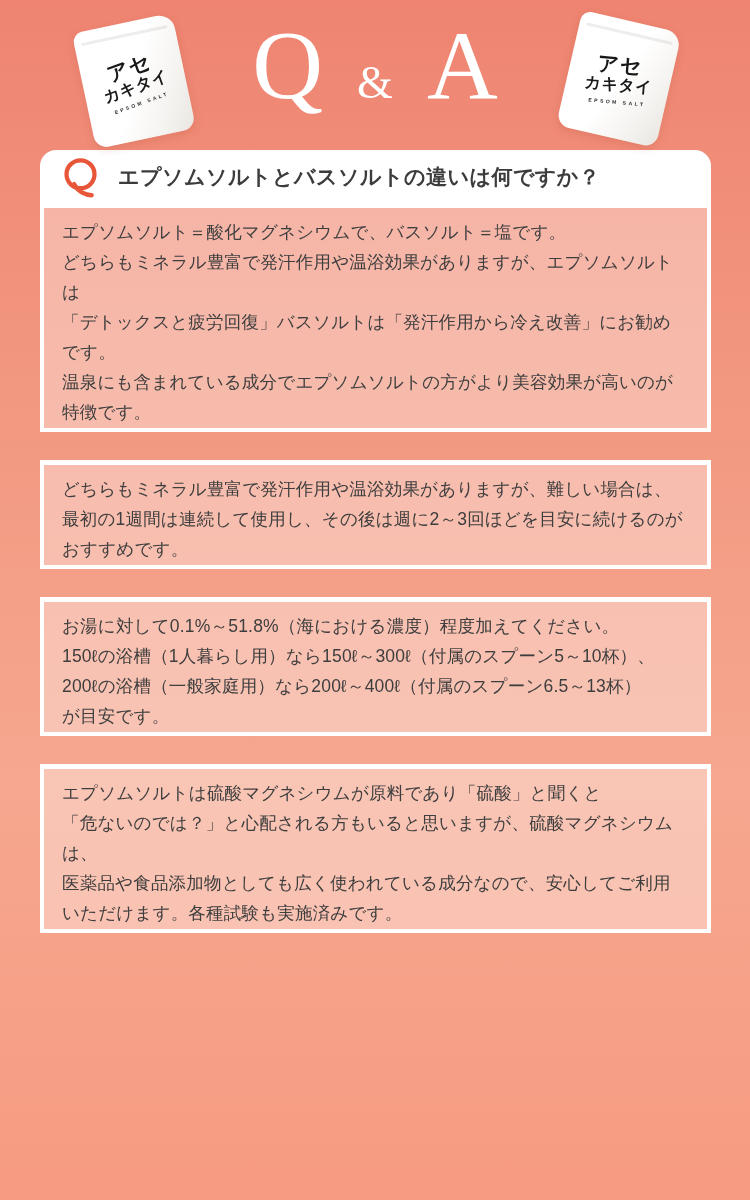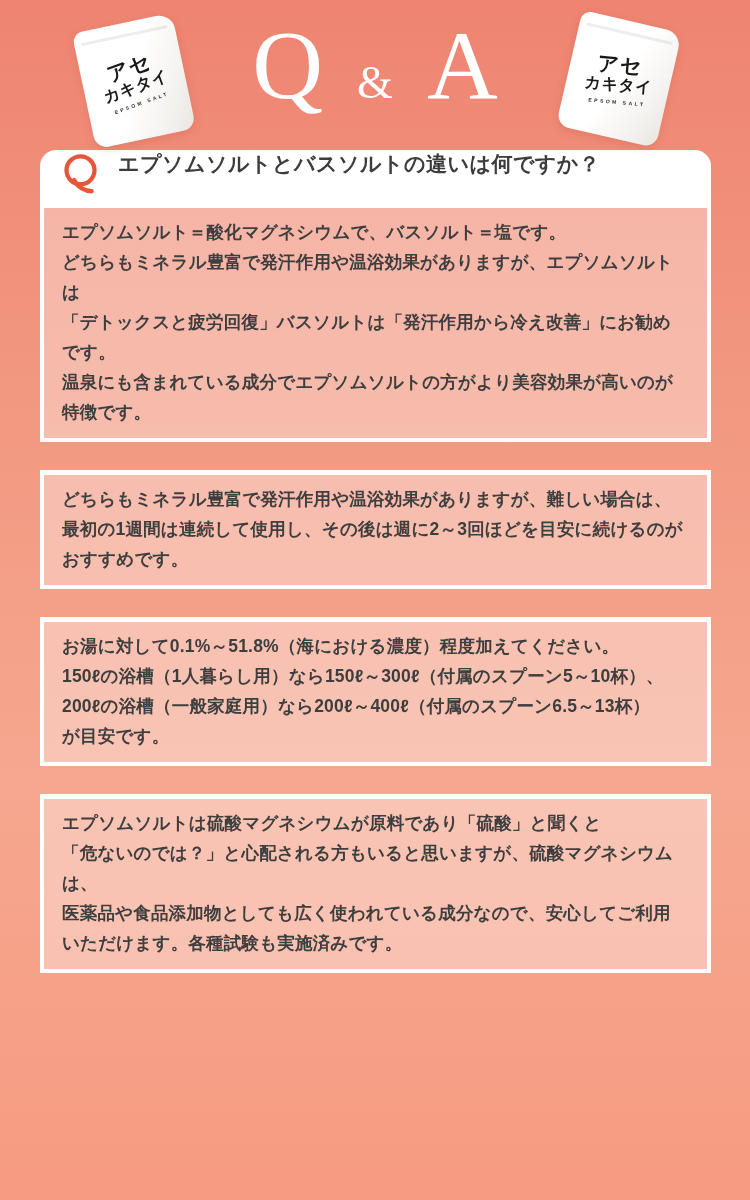--- a/index.html
+++ b/index.html
@@ -67,41 +67,41 @@
     color: #2b2b2b;
   }
 
   
   .qa-card {
     width: 671px;
     margin: 0 0 28px 40px;
   }
   .qa-header {
     display: flex;
+    align-items: center;
     gap: 17px;
     height: 53px;
     padding-left: 20px;
     background: #ffffff;
     border-radius: 16px 16px 0 0;
   }
   .q-icon { width: 41px; height: 44px; flex: 0 0 auto; margin-top: 2px; }
   .q-text {
     margin: 0;
     font-size: 21px;
     font-weight: 600;
     color: #3c3c3c;
     letter-spacing: 0.5px;
     white-space: nowrap;
   }
   .qa-answer {
     border: 4px solid #ffffff;
     border-top-width: 5px;
     background: rgba(255,255,255,0.34);
-    padding: 9px 18px 11px 18px;
-    font-weight: bold;
+    padding: 9px 18px 1px 18px;
   }
   .a-text {
     margin: 0;
     font-size: 17.5px;
     line-height: 30px;
     color: #3e3e3e;
     letter-spacing: 0.2px;
     white-space: pre-line;
   }
 </style>

